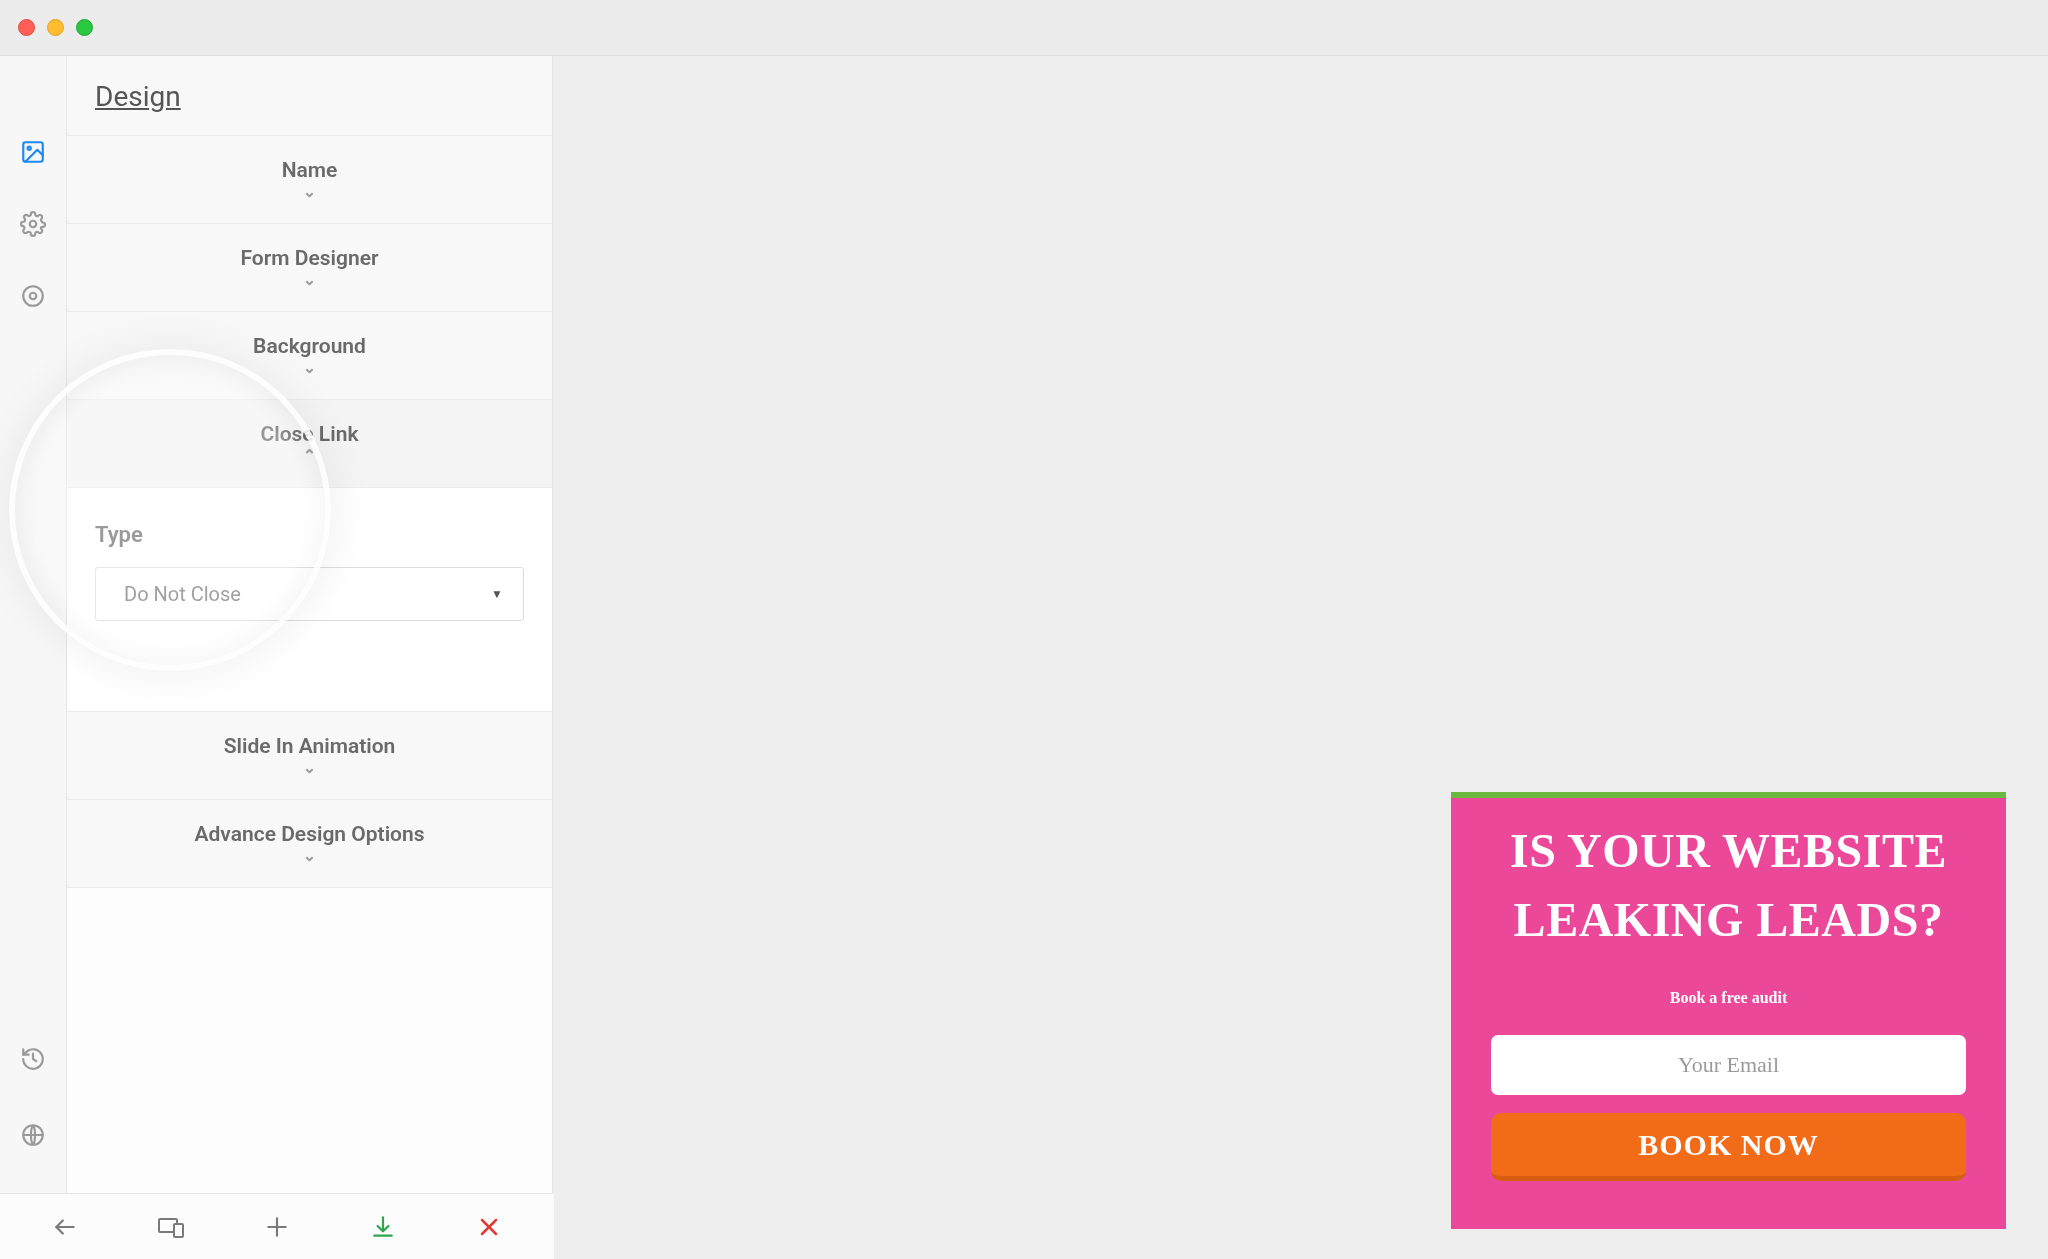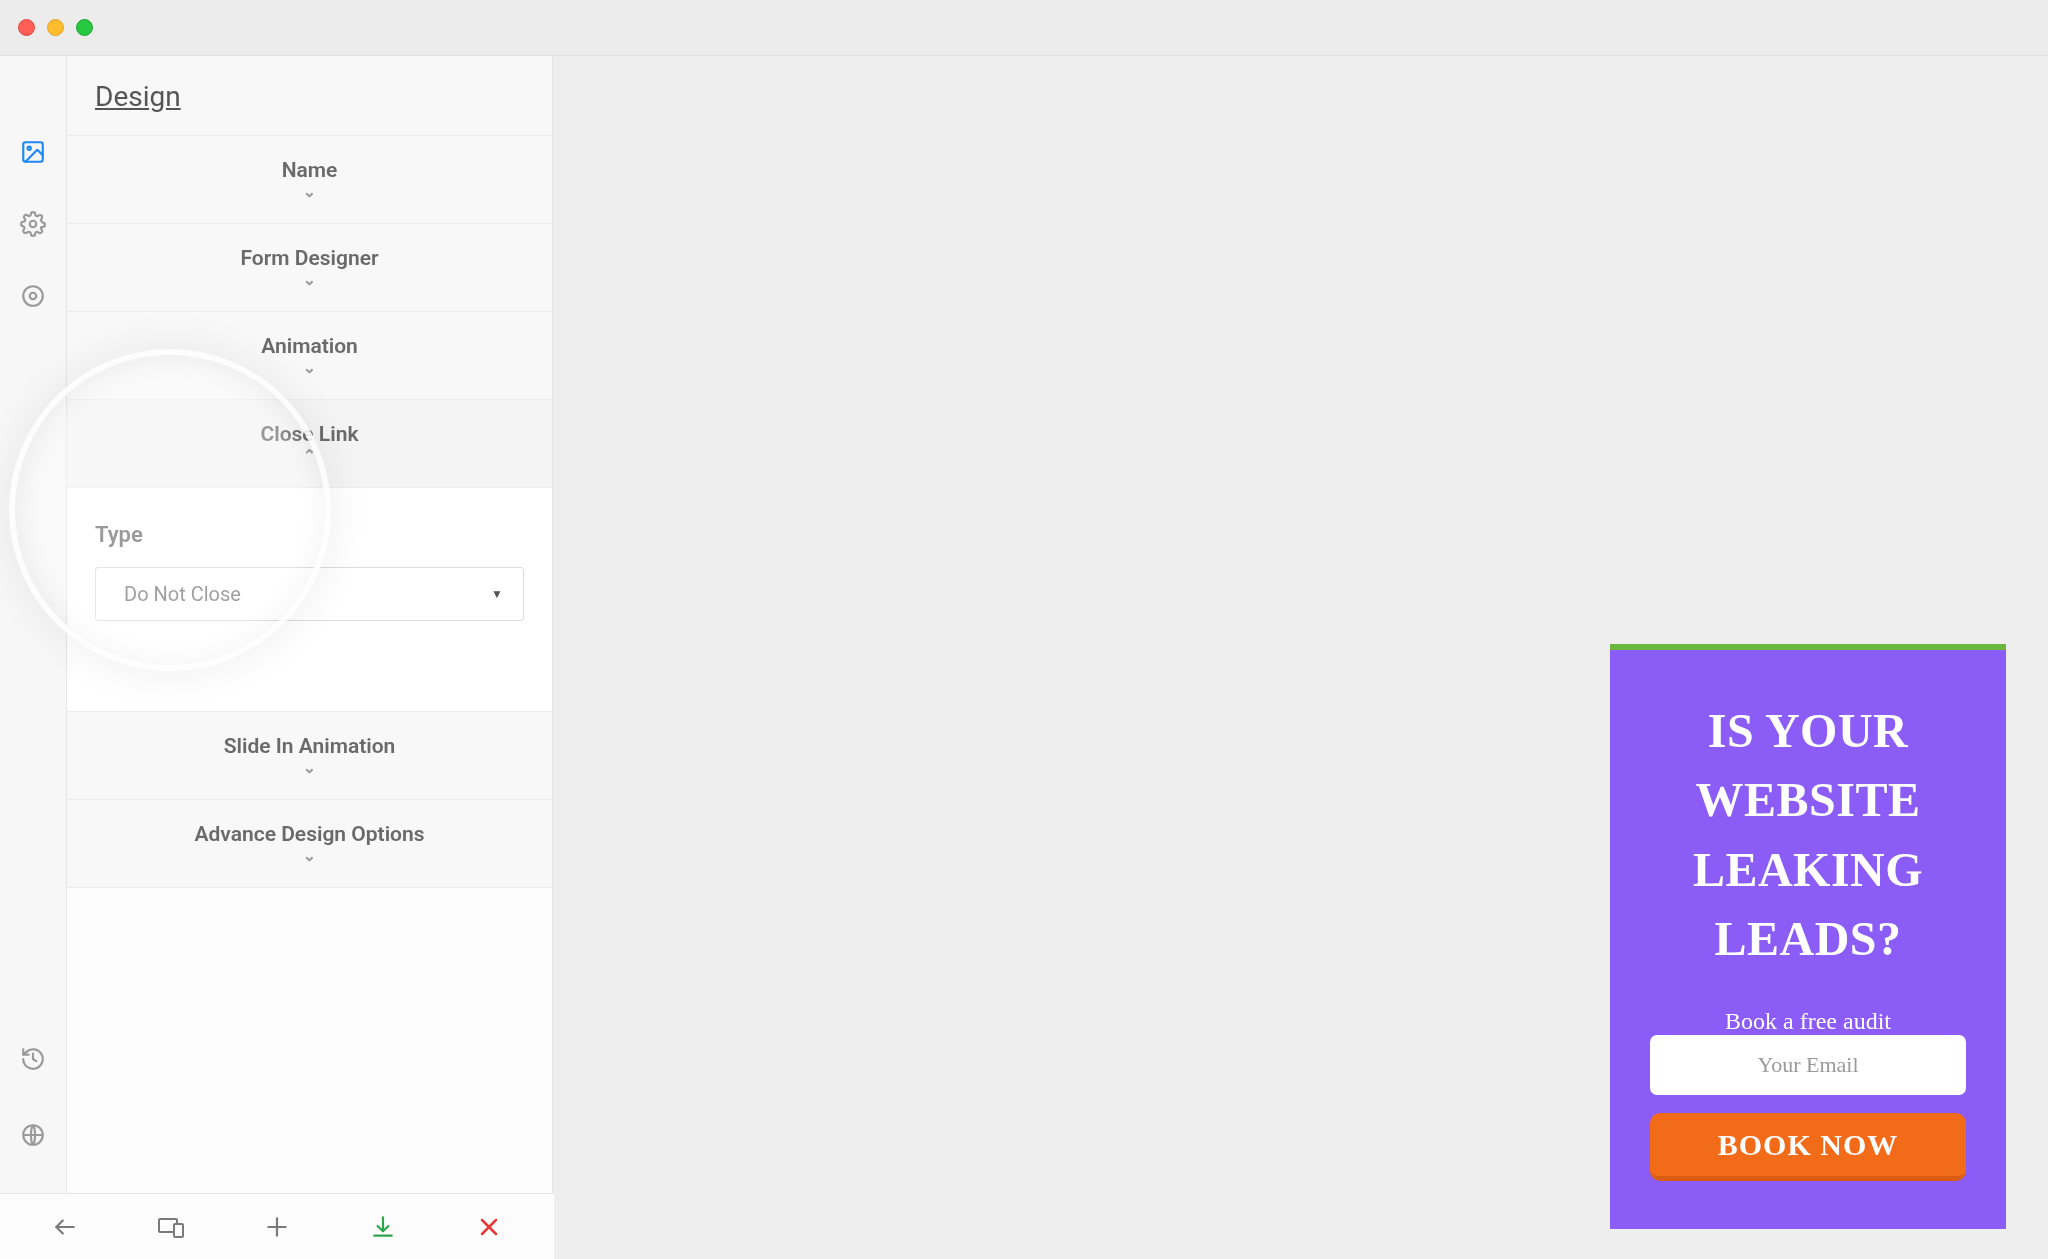--- a/index.html
+++ b/index.html
@@ -120,38 +120,39 @@
   flex: 1;
   background: #eeeeee;
   position: relative;
 }
 
 
 .popup {
   position: absolute;
   right: 42px;
   bottom: 30px;
-  width: 396px;
-  background: #8b5cf6;
+  width: 555px;
+  background: #ec4899;
   border-top: 6px solid #6ab83e;
-  padding: 46px 40px 48px 40px;
+  padding: 18px 40px 48px 40px;
   text-align: center;
   color: #fff;
   font-family: Georgia, 'Times New Roman', serif;
 }
 .popup-title {
   font-size: 48px;
   font-weight: 700;
   line-height: 1.45;
   letter-spacing: 0.5px;
   margin-bottom: 34px;
 }
 .popup-sub {
-  font-size: 24px;
-  font-weight: 400;
+  font-size: 16px;
+  font-weight: 700;
+  margin-bottom: 28px;
 }
 .popup-input {
   width: 100%;
   height: 60px;
   border: none;
   border-radius: 7px;
   font-size: 22px;
   text-align: center;
   color: #888;
   font-family: inherit;
@@ -262,21 +263,21 @@
 
     <div class="accordion-item">
       <div class="accordion-header">
         <span>Form Designer</span>
         <span class="chev">⌄</span>
       </div>
     </div>
 
     <div class="accordion-item">
       <div class="accordion-header">
-        <span>Animation</span>
+        <span>Background</span>
         <span class="chev">⌄</span>
       </div>
     </div>
 
     <div class="accordion-item" style="background:#f4f4f4;">
       <div class="accordion-header">
         <span>Close Link</span>
         <span class="chev">⌃</span>
       </div>
       <div class="accordion-body">

